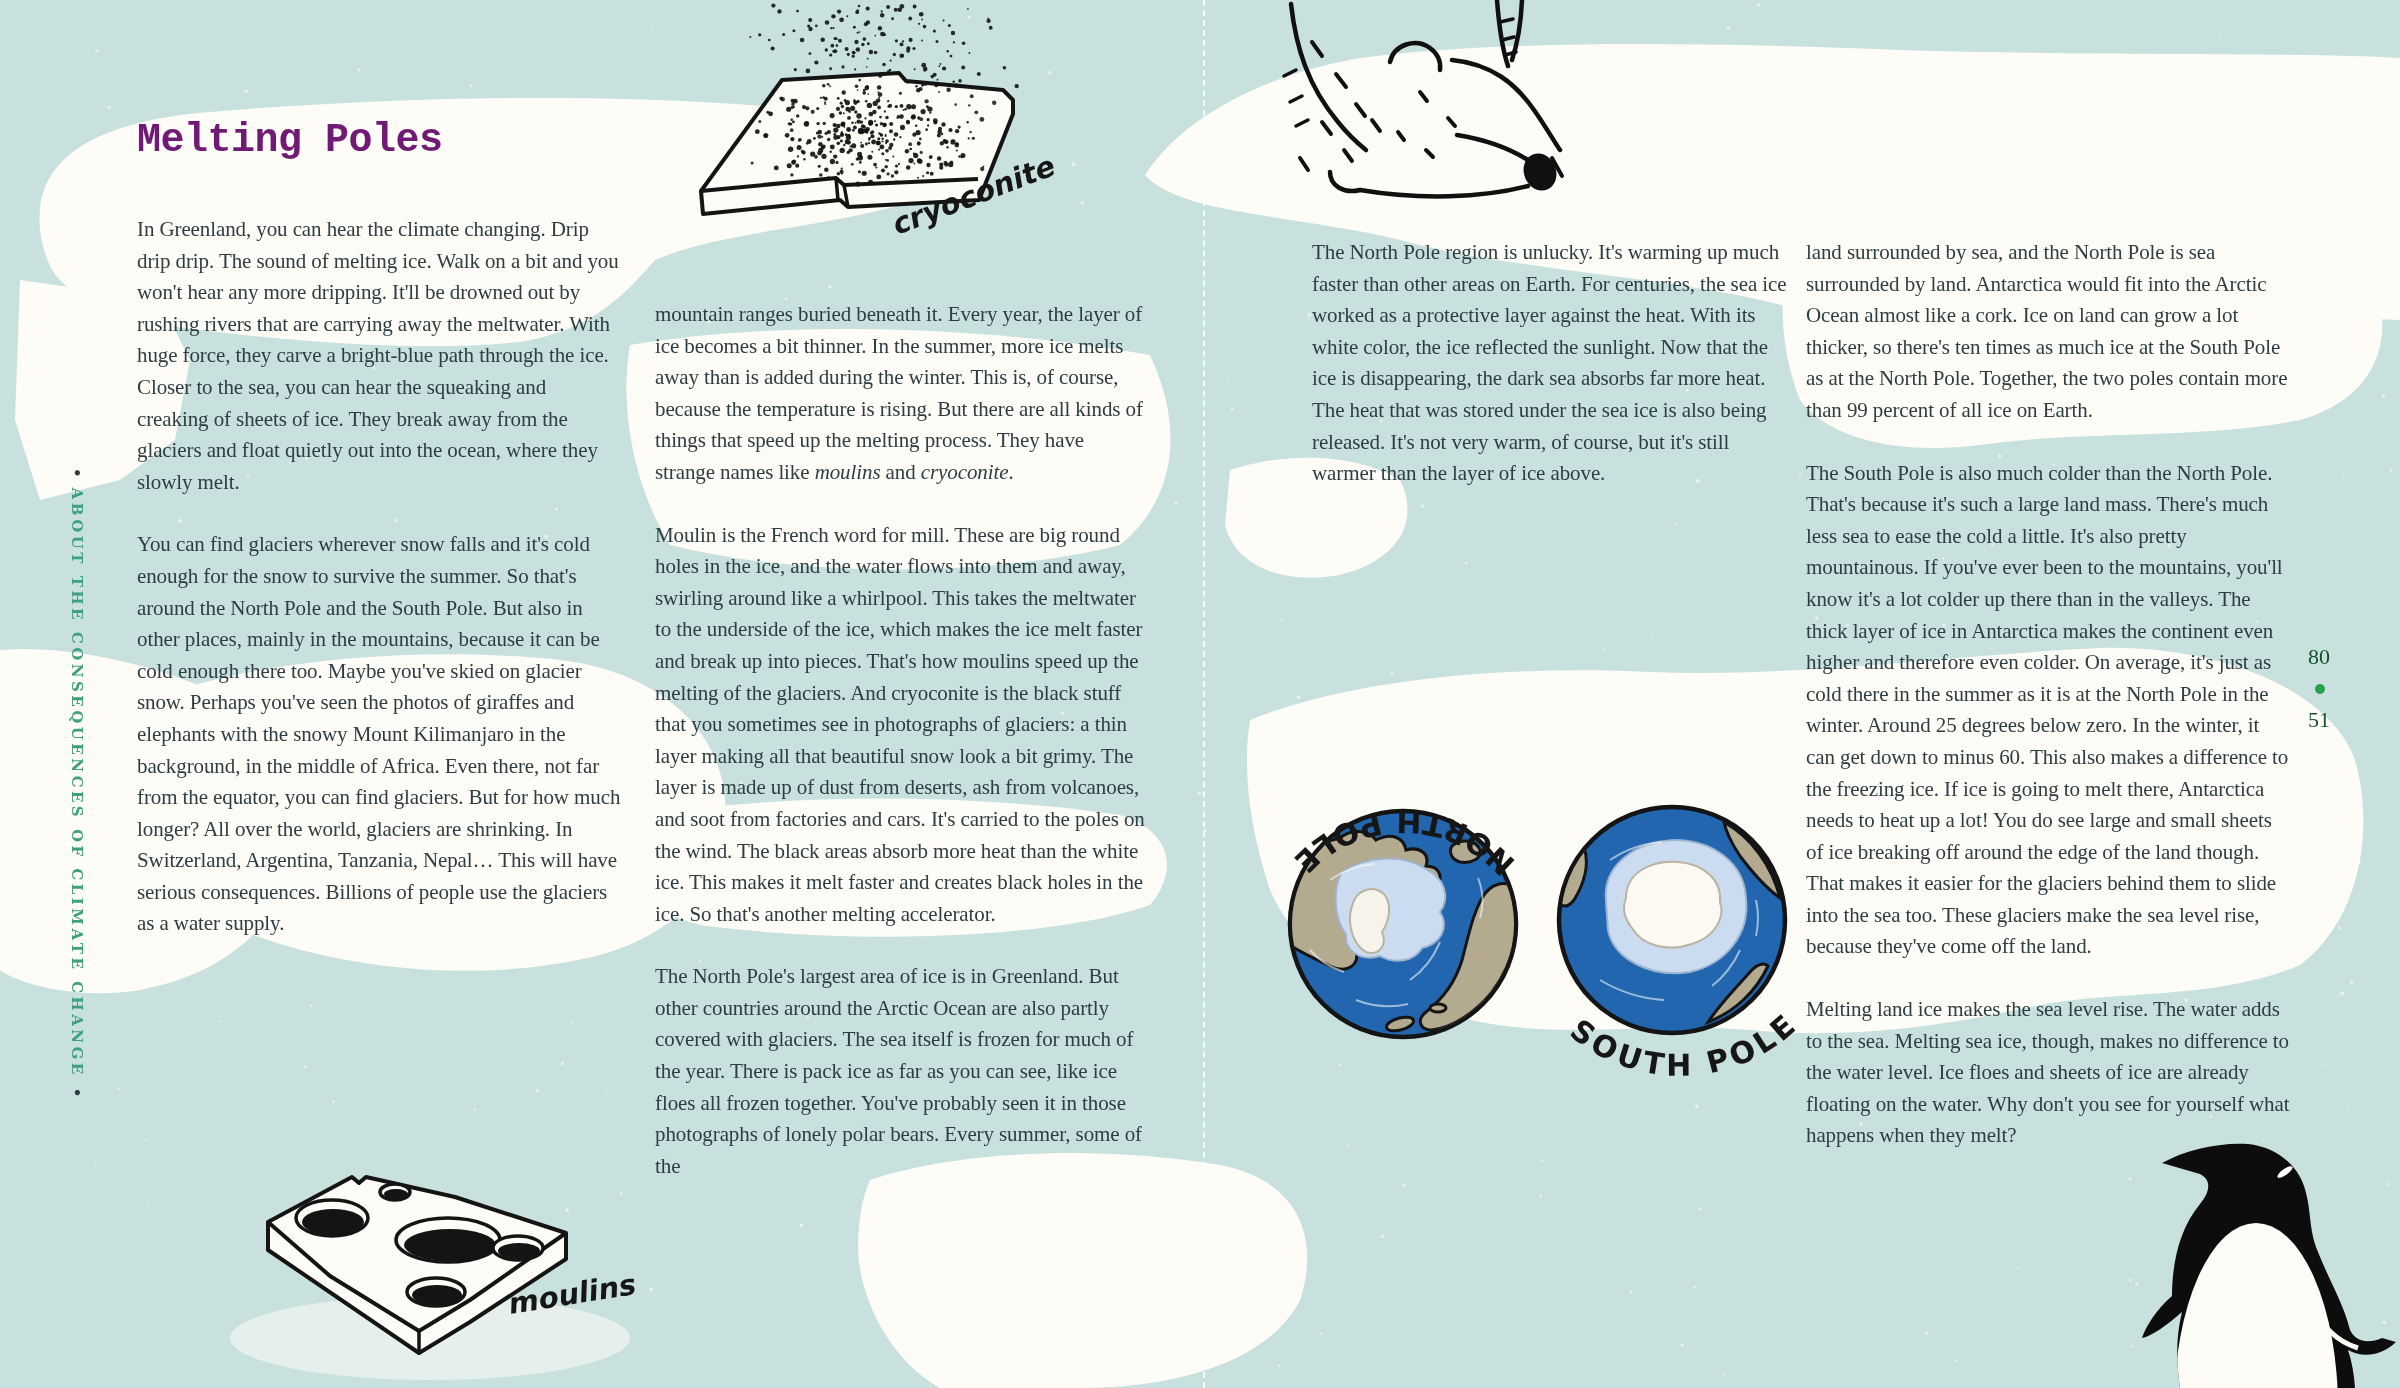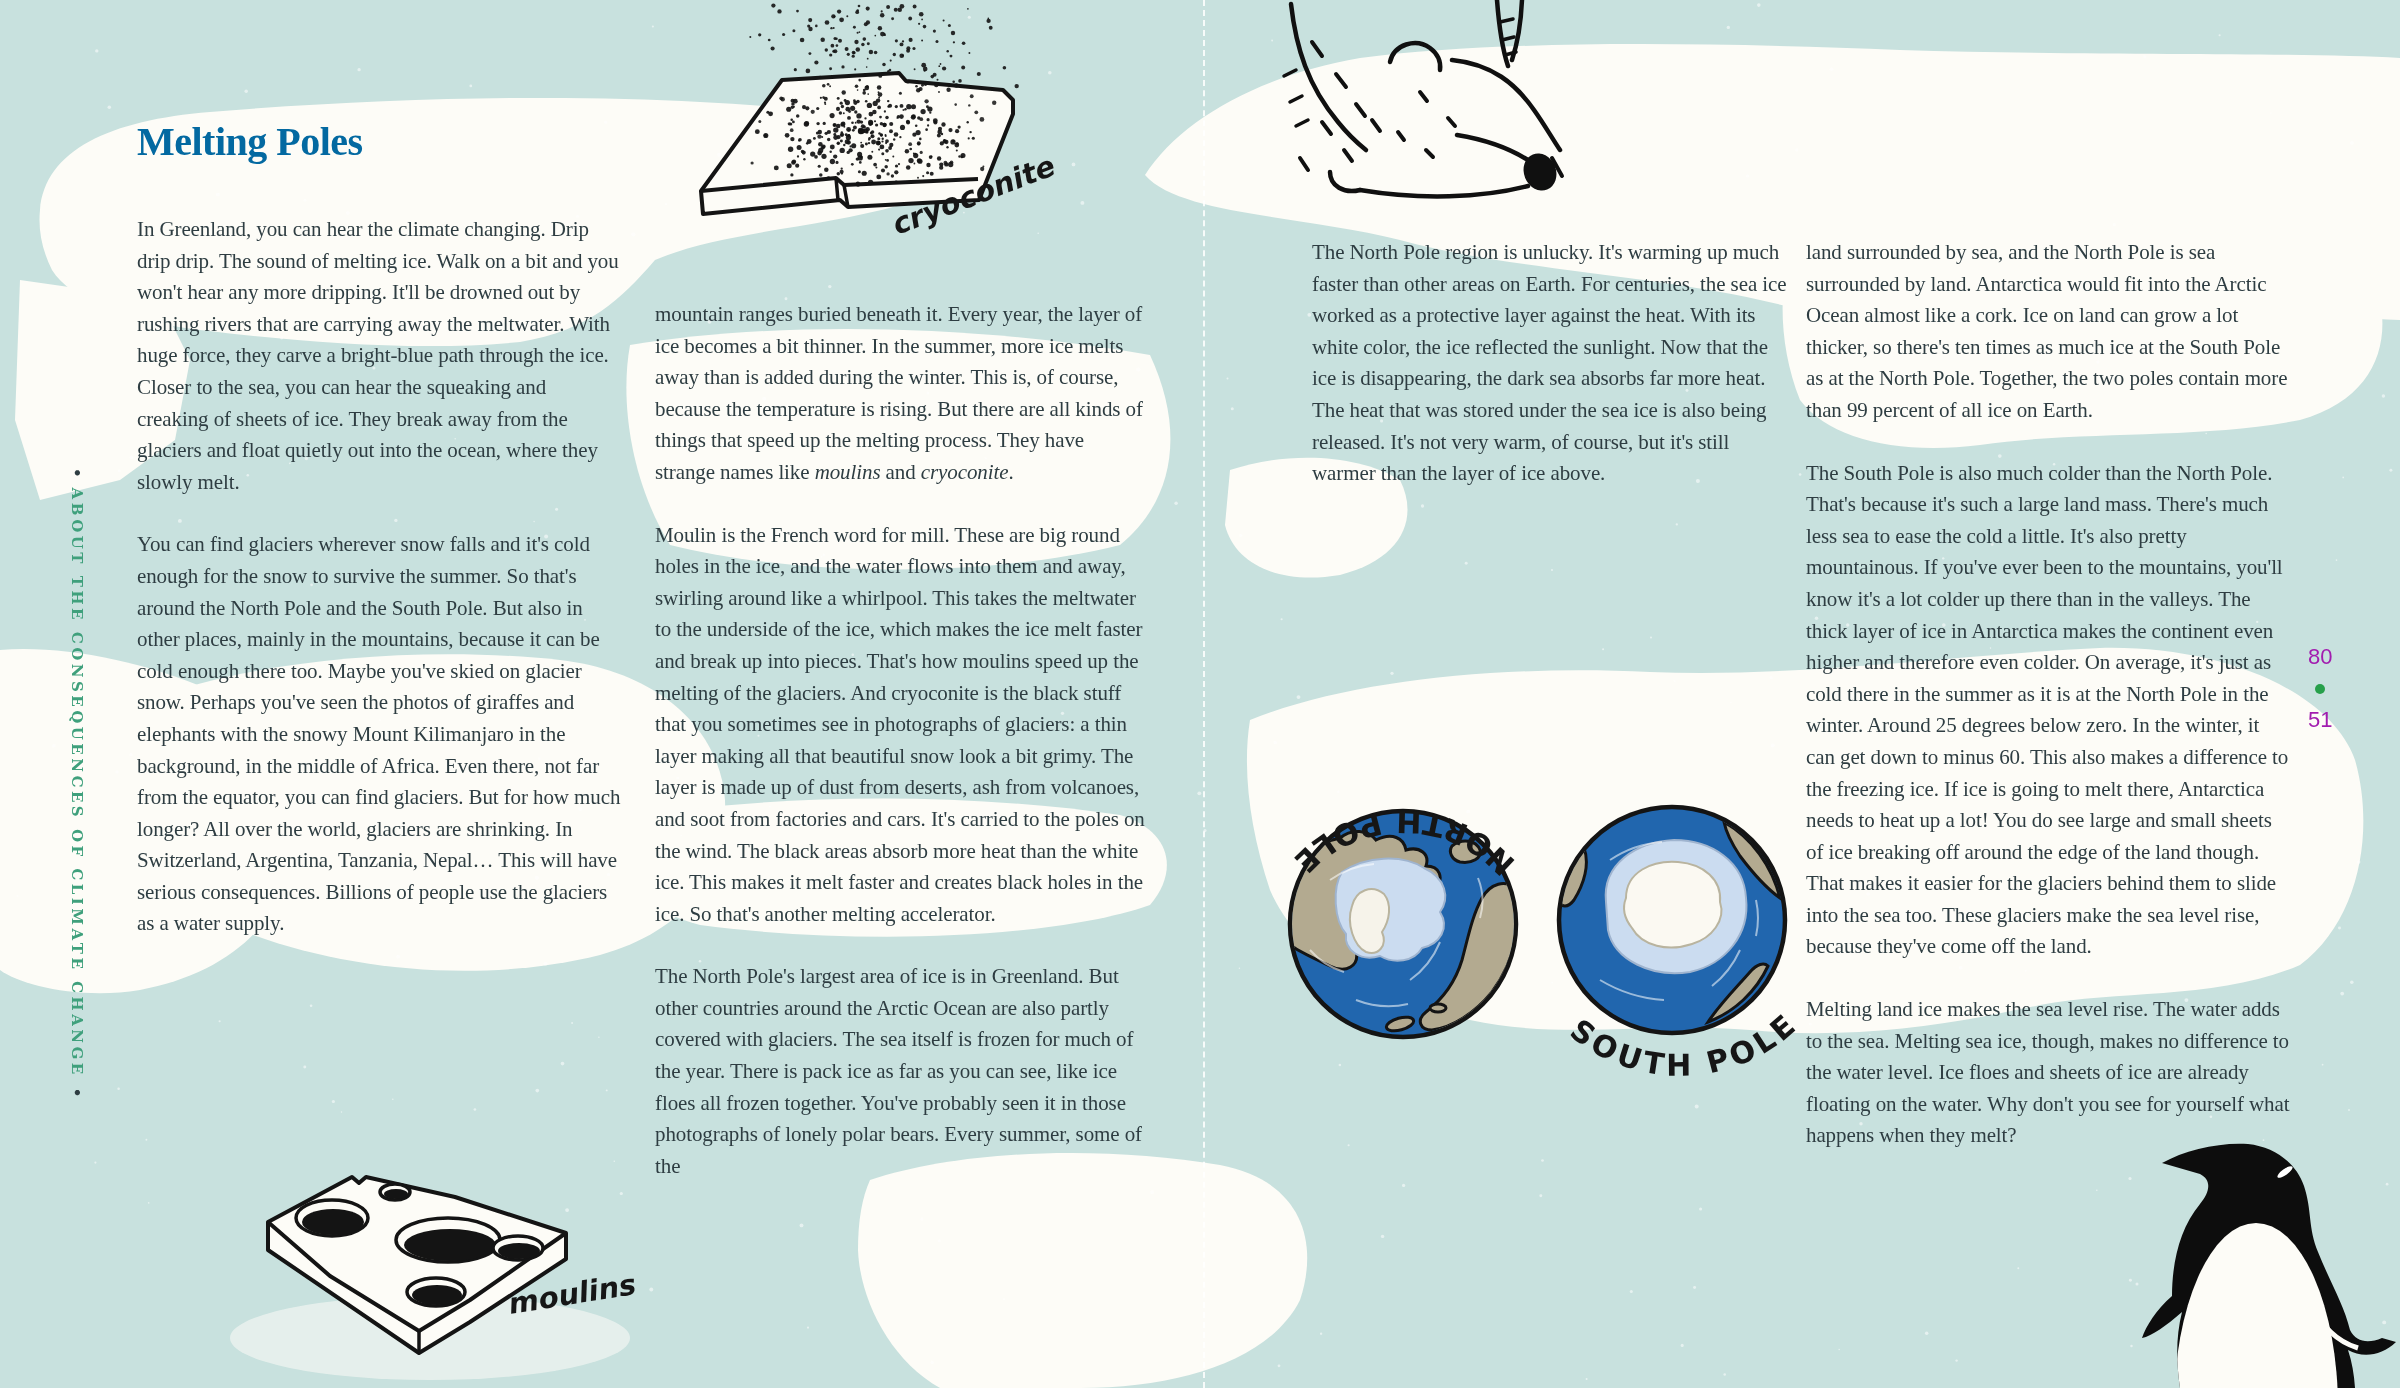--- a/index.html
+++ b/index.html
@@ -4,43 +4,43 @@
 <style>
   html,body{margin:0;padding:0;background:#9db9b6;}
   .spread{
     position:relative;width:2400px;height:1388px;overflow:hidden;
     background:#c8e1de;
     font-family:"Liberation Serif",serif;color:#2e3d42;
   }
   svg.layer{position:absolute;left:0;top:0;pointer-events:none;}
   .title{
     position:absolute;left:137px;top:118px;margin:0;
-    font-family:Liberation Serif, serif;font-weight:700;font-size:40px;
-    letter-spacing:-0.5px;color:#0369a1;
+    font-family:Liberation Mono, monospace;font-weight:700;font-size:40px;
+    letter-spacing:-0.5px;color:#701a75;
   }
   .col{position:absolute;}
   .col p{margin:0 0 31px 0;font-size:21px;line-height:31.6px;letter-spacing:-0.1px;}
   #col1{left:137px;top:214px;width:484px;}
   #col2{left:655px;top:299px;width:494px;}
   #col3a{left:1312px;top:237px;width:478px;}
   #col3b{left:1312px;top:1120px;width:478px;}
   #col4{left:1806px;top:237px;width:486px;}
   .it{font-style:italic;}
   .spine{
     position:absolute;left:86px;top:468px;transform:rotate(90deg);
     transform-origin:0 0;white-space:nowrap;
     font-family:"DejaVu Serif",serif;font-size:15px;font-weight:700;
     letter-spacing:3.5px;color:#3fa07c;
   }
   .spine .dot{color:#2e3d42;letter-spacing:0;}
   .spine .dot.first{margin-right:10px;}
   .spine .dot.last{margin-left:10px;}
   .pagenos{
     position:absolute;left:2308px;top:646px;
-    font-family:Liberation Sans, sans-serif;font-size:22px;color:#a21caf;line-height:1;
+    font-family:Liberation Serif, serif;font-size:22px;color:#14532d;line-height:1;
   }
   .pagenos .greendot{width:10px;height:10px;border-radius:50%;background:#27a04b;margin:16px 0 15px 7px;}
   .fold{
     position:absolute;left:1203px;top:0;height:1388px;width:0;
     border-left:2px dashed rgba(255,255,255,0.85);
   }
   .hand-label{
     position:absolute;font-family:"DejaVu Sans",sans-serif;font-style:italic;
     font-weight:700;font-size:29px;color:#161616;white-space:nowrap;
   }

